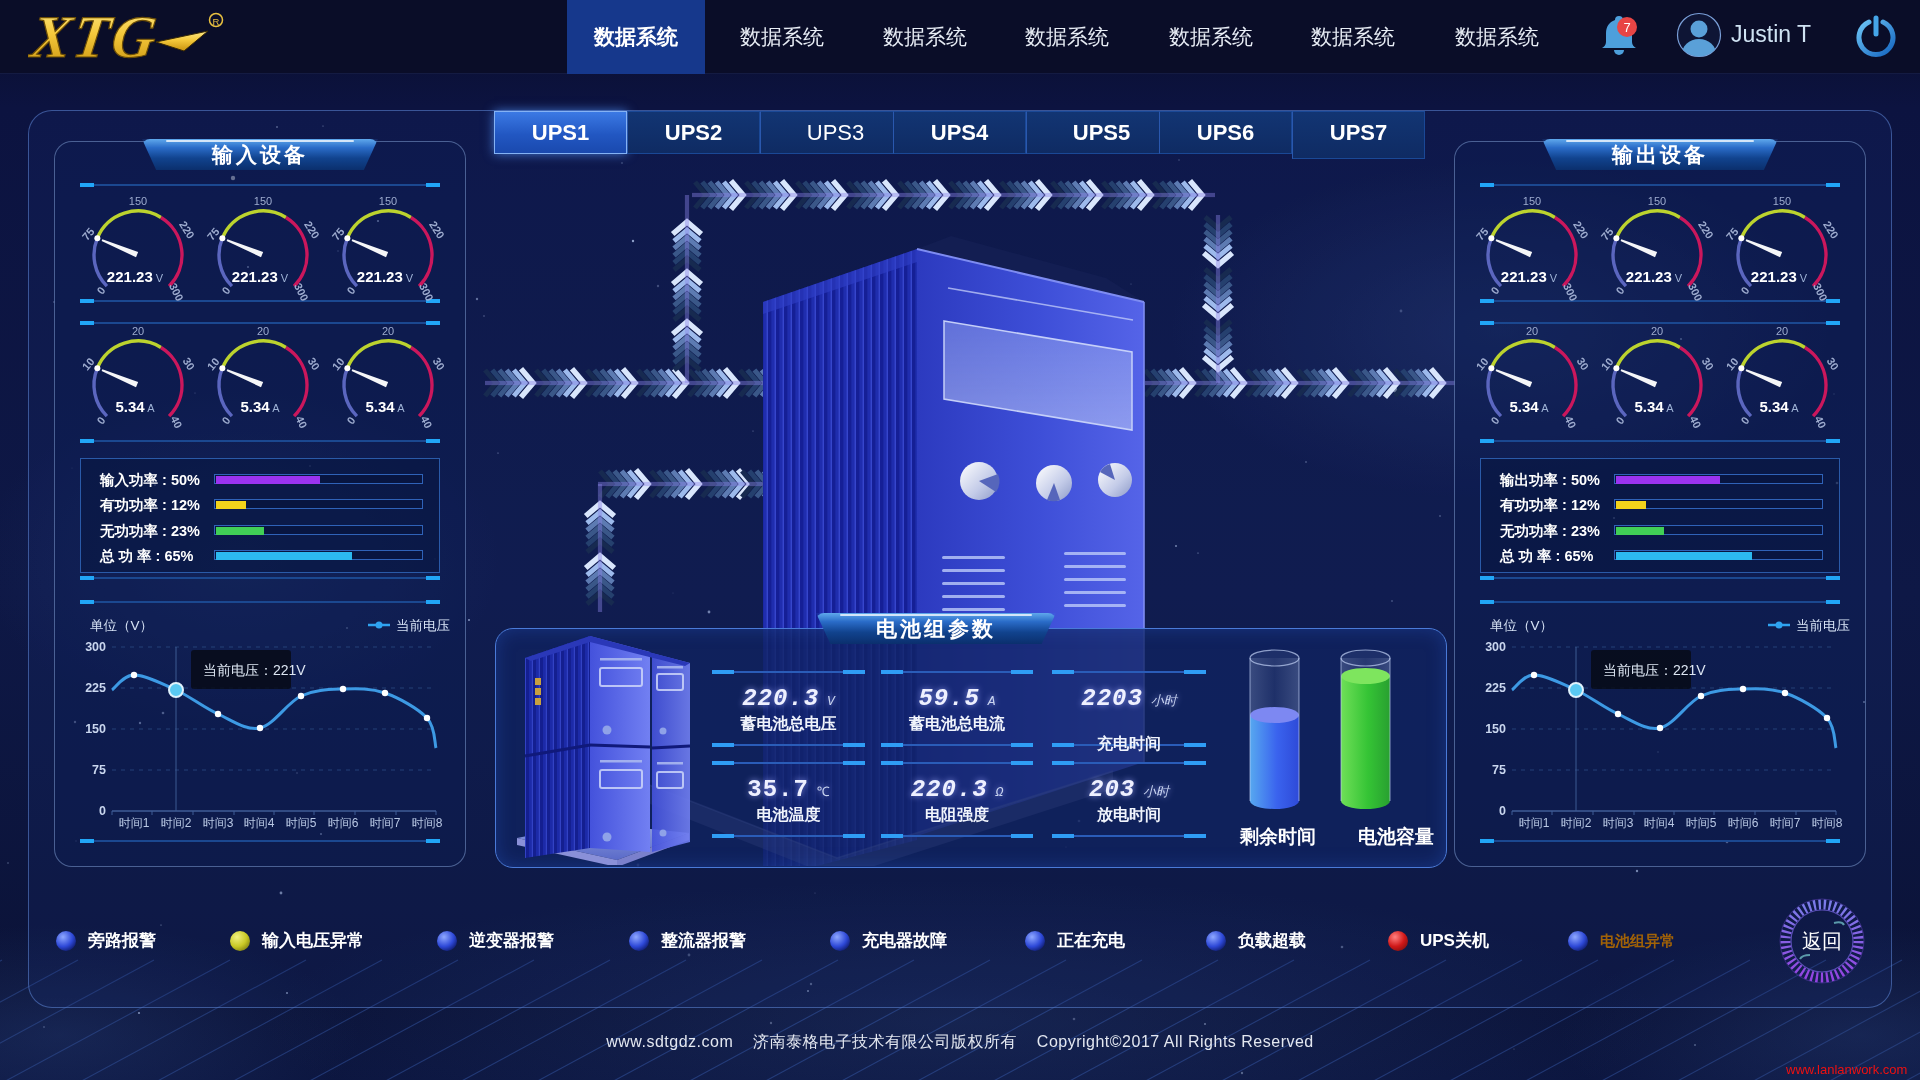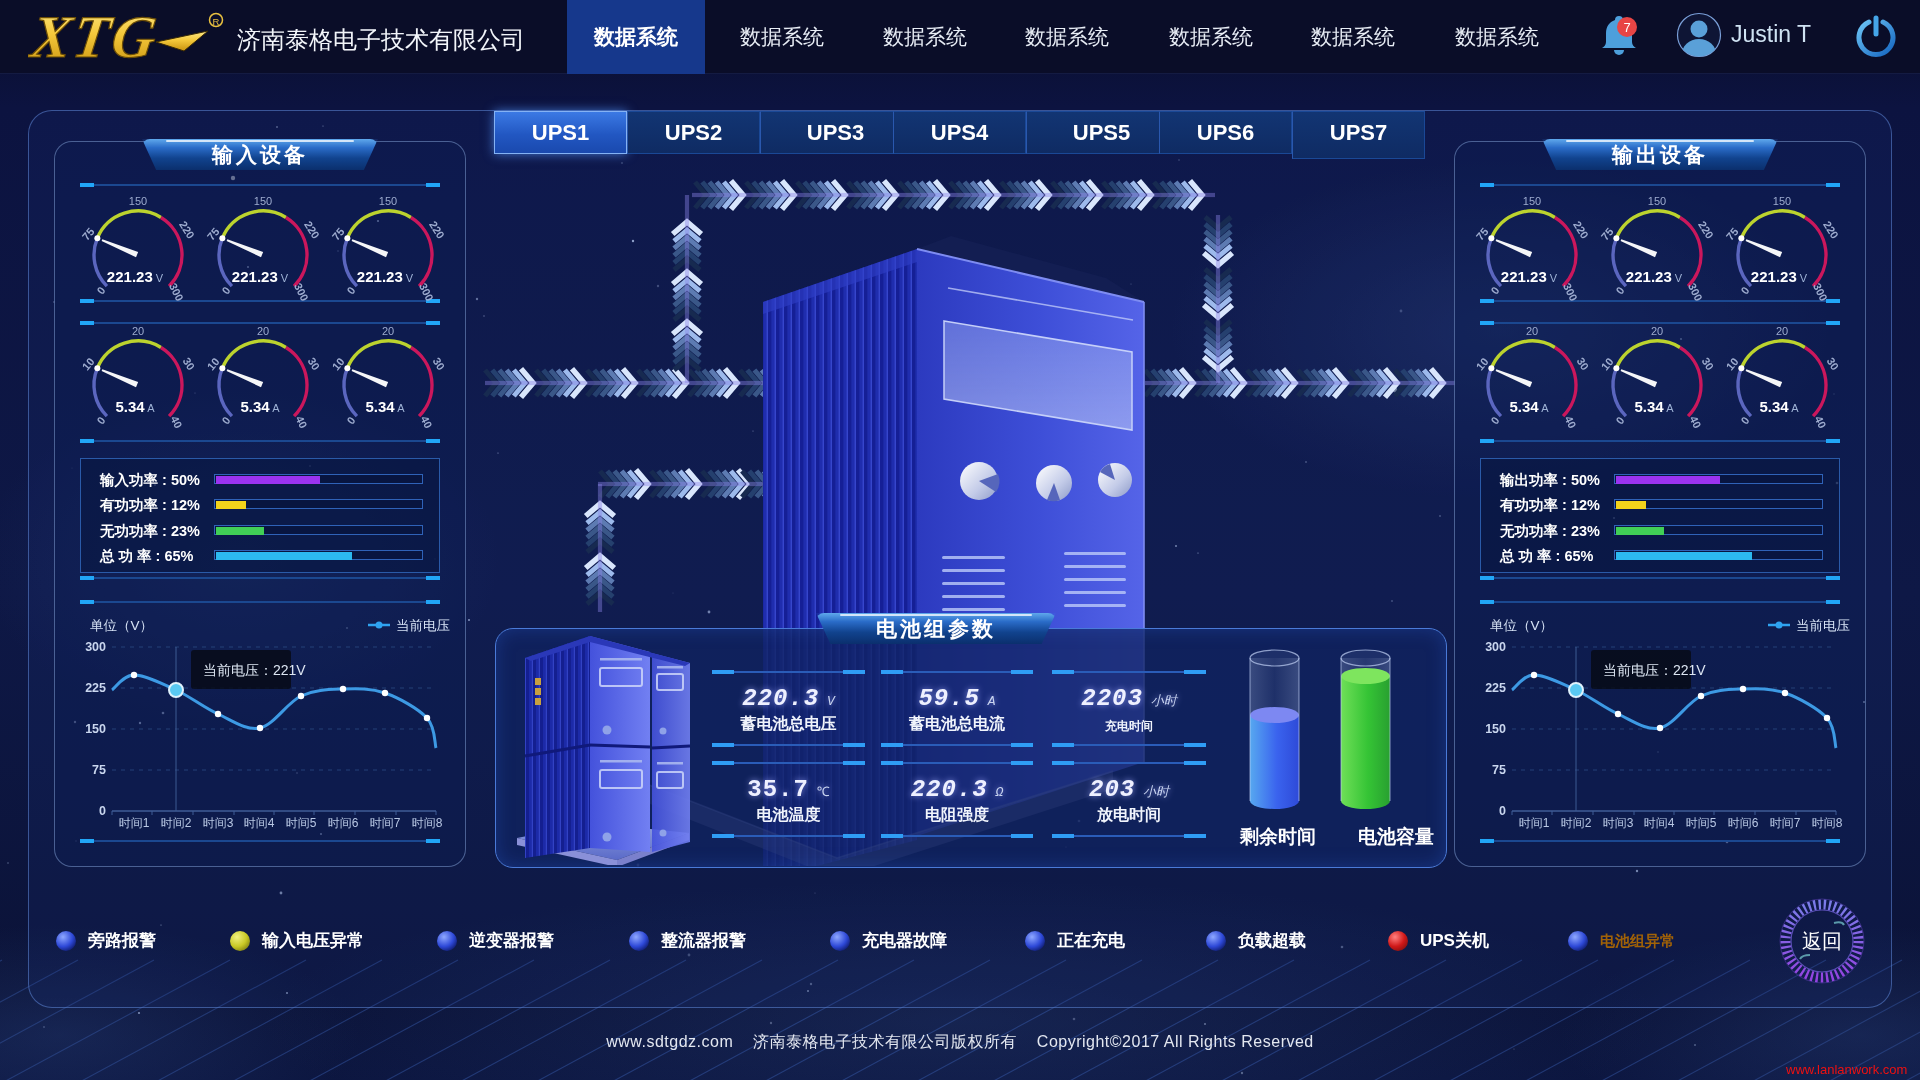--- a/index.html
+++ b/index.html
@@ -213,21 +213,20 @@
 <stop offset="0%" stop-color="#fde98a"></stop>
           <stop offset="45%" stop-color="#f5c93c"></stop>
           <stop offset="100%" stop-color="#c8920e"></stop>
         </linearGradient>
       </defs>
 <text x="8" y="51" font-size="60" font-weight="bold" font-style="italic" font-family="Liberation Serif,serif" letter-spacing="2" fill="url(#gold)" stroke="#6a4c06" stroke-width="1.2" transform="skewX(-8)">XTG</text>
 <path d="M128 36 L180 25 L156 45 Z" fill="url(#gold)" stroke="#3a2a04" stroke-width="1"></path>
 <circle cx="188" cy="14" r="6.5" fill="none" stroke="#e8c040" stroke-width="1.5"></circle>
 <text x="188" y="18.5" font-size="9.5" fill="#e8c040" text-anchor="middle">R</text>
 </svg>
-<div class="abs" style="left:237px;top:24px;font-size:24px;color:#f2f5fa;letter-spacing:0px">济南泰格电子技术有限公司</div>
 </div>
 <div class="abs" style="left:567px;top:0;width:138px;height:74px;background:#16388c;text-align:center;line-height:74px;font-size:21px;font-weight:bold;color:#fff">数据系统</div>
 <div class="abs" style="left:713px;top:0;width:138px;height:74px;text-align:center;line-height:74px;font-size:21px;color:#e8edf5">数据系统</div>
 <div class="abs" style="left:856px;top:0;width:138px;height:74px;text-align:center;line-height:74px;font-size:21px;color:#e8edf5">数据系统</div>
 <div class="abs" style="left:998px;top:0;width:138px;height:74px;text-align:center;line-height:74px;font-size:21px;color:#e8edf5">数据系统</div>
 <div class="abs" style="left:1142px;top:0;width:138px;height:74px;text-align:center;line-height:74px;font-size:21px;color:#e8edf5">数据系统</div>
 <div class="abs" style="left:1284px;top:0;width:138px;height:74px;text-align:center;line-height:74px;font-size:21px;color:#e8edf5">数据系统</div>
 <div class="abs" style="left:1428px;top:0;width:138px;height:74px;text-align:center;line-height:74px;font-size:21px;color:#e8edf5">数据系统</div>
 <svg class="abs" style="left:1597px;top:14px" width="44" height="46" viewBox="0 0 44 46">
 <path d="M18 6 a4 4 0 0 1 8 0 c6 2 9 7 9 13 l0 9 c0 3 2 5 4 6 l-34 0 c2-1 4-3 4-6 l0-9 c0-6 3-11 9-13 z" fill="#4d9fdc"></path>
@@ -251,21 +250,21 @@
       <linearGradient id="pw" x1="0" y1="0" x2="1" y2="1">
         <stop offset="0%" stop-color="#6cc4f5"></stop>
         <stop offset="100%" stop-color="#1565c0"></stop>
       </linearGradient>
     </defs>
 <path d="M14 8 A 17 17 0 1 0 28 8" fill="none" stroke="url(#pw)" stroke-width="5" stroke-linecap="round"></path>
 <line x1="21" y1="4" x2="21" y2="20" stroke="#45a5e8" stroke-width="5" stroke-linecap="round"></line>
 </svg>
 <div class="abs" style="left:494px;top:111px;width:133px;height:43px;background:linear-gradient(180deg,#3b79e4 0%,#2257c2 55%,#1a49ae 100%);border:1px solid #84b2f4;box-shadow:0 0 10px rgba(80,140,240,.8);text-align:center;line-height:42px;font-size:22px;font-weight:bold;color:#fff">UPS1</div>
 <div class="abs" style="left:627px;top:111px;width:133px;height:43px;background:linear-gradient(180deg,#123573 0%,#0f2b63 100%);border:1px solid #1a4896;border-left:1px solid #2a58ae;text-align:center;line-height:42px;font-size:22px;font-weight:bold;color:#fff">UPS2</div>
-<div class="abs" style="left:760px;top:111px;width:151px;height:43px;background:linear-gradient(180deg,#123573 0%,#0f2b63 100%);border:1px solid #1a4896;border-left:1px solid #2a58ae;text-align:center;line-height:42px;font-size:22px;font-weight:bold;color:#fff">UPS3</div>
+<div class="abs" style="left:760px;top:111px;width:151px;height:43px;background:linear-gradient(180deg,#123573 0%,#0f2b63 100%);border:1px solid #1a4896;border-left:1px solid #2a58ae;text-align:center;line-height:42px;font-size:22px;font-weight:normal;color:#fff">UPS3</div>
 <div class="abs" style="left:893px;top:111px;width:133px;height:43px;background:linear-gradient(180deg,#123573 0%,#0f2b63 100%);border:1px solid #1a4896;border-left:1px solid #2a58ae;text-align:center;line-height:42px;font-size:22px;font-weight:bold;color:#fff">UPS4</div>
 <div class="abs" style="left:1026px;top:111px;width:151px;height:43px;background:linear-gradient(180deg,#123573 0%,#0f2b63 100%);border:1px solid #1a4896;border-left:1px solid #2a58ae;text-align:center;line-height:42px;font-size:22px;font-weight:bold;color:#fff">UPS5</div>
 <div class="abs" style="left:1159px;top:111px;width:133px;height:43px;background:linear-gradient(180deg,#123573 0%,#0f2b63 100%);border:1px solid #1a4896;border-left:1px solid #2a58ae;text-align:center;line-height:42px;font-size:22px;font-weight:bold;color:#fff">UPS6</div>
 <div class="abs" style="left:1292px;top:111px;width:133px;height:48px;background:linear-gradient(180deg,#123573 0%,#0f2b63 100%);border:1px solid #1a4896;border-left:1px solid #2a58ae;text-align:center;line-height:42px;font-size:22px;font-weight:bold;color:#fff">UPS7</div>
 <svg class="abs" style="left:480px;top:160px;width:980px;height:470px;overflow:visible" width="980" height="470">
 <use href="#cg" transform="translate(215,35)"></use>
 <use href="#cg" transform="translate(266,35)"></use>
 <use href="#cg" transform="translate(317,35)"></use>
 <use href="#cg" transform="translate(368,35)"></use>
 <use href="#cg" transform="translate(419,35)"></use>
@@ -441,21 +440,21 @@
 <div style="position:absolute;left:881px;top:714px;width:152px;text-align:center;font-size:16px;font-weight:bold;color:#f0f4fc">蓄电池总电流</div>
 <div style="position:absolute;left:1052px;top:671px;width:154px;height:1.6px;background:#2a5cb8">
     <i style="position:absolute;left:0;top:-1.4px;width:22px;height:4.4px;background:#2f9df5"></i>
     <i style="position:absolute;right:0;top:-1.4px;width:22px;height:4.4px;background:#2f9df5"></i>
   </div>
 <div style="position:absolute;left:1052px;top:744px;width:154px;height:1.6px;background:#2a5cb8">
     <i style="position:absolute;left:0;top:-1.4px;width:22px;height:4.4px;background:#2f9df5"></i>
     <i style="position:absolute;right:0;top:-1.4px;width:22px;height:4.4px;background:#2f9df5"></i>
   </div>
 <div style="position:absolute;left:1052px;top:685px;width:154px;text-align:center;font-family:'Liberation Mono',monospace;font-style:italic;font-weight:bold;font-size:24px;color:#eef0ff;text-shadow:0 0 6px rgba(160,170,255,.8);letter-spacing:1px">2203<span style="font-size:13px;font-weight:normal;color:#c9d4f0;letter-spacing:0"> 小时</span></div>
-<div style="position:absolute;left:1052px;top:718px;width:154px;text-align:center;font-size:12px;font-weight:bold;color:#f0f4fc">充电时间</div>
+<div style="position:absolute;left:1052px;top:734px;width:154px;text-align:center;font-size:16px;font-weight:bold;color:#f0f4fc">充电时间</div>
 <div style="position:absolute;left:712px;top:762px;width:153px;height:1.6px;background:#2a5cb8">
     <i style="position:absolute;left:0;top:-1.4px;width:22px;height:4.4px;background:#2f9df5"></i>
     <i style="position:absolute;right:0;top:-1.4px;width:22px;height:4.4px;background:#2f9df5"></i>
   </div>
 <div style="position:absolute;left:712px;top:835px;width:153px;height:1.6px;background:#2a5cb8">
     <i style="position:absolute;left:0;top:-1.4px;width:22px;height:4.4px;background:#2f9df5"></i>
     <i style="position:absolute;right:0;top:-1.4px;width:22px;height:4.4px;background:#2f9df5"></i>
   </div>
 <div style="position:absolute;left:712px;top:776px;width:153px;text-align:center;font-family:'Liberation Mono',monospace;font-weight:bold;font-size:24px;color:#eef0ff;text-shadow:0 0 6px rgba(160,170,255,.8);letter-spacing:1px">35.7<span style="font-size:13px;font-weight:normal;color:#c9d4f0;letter-spacing:0"> ℃</span></div>
 <div style="position:absolute;left:712px;top:805px;width:153px;text-align:center;font-size:16px;font-weight:bold;color:#f0f4fc">电池温度</div>

